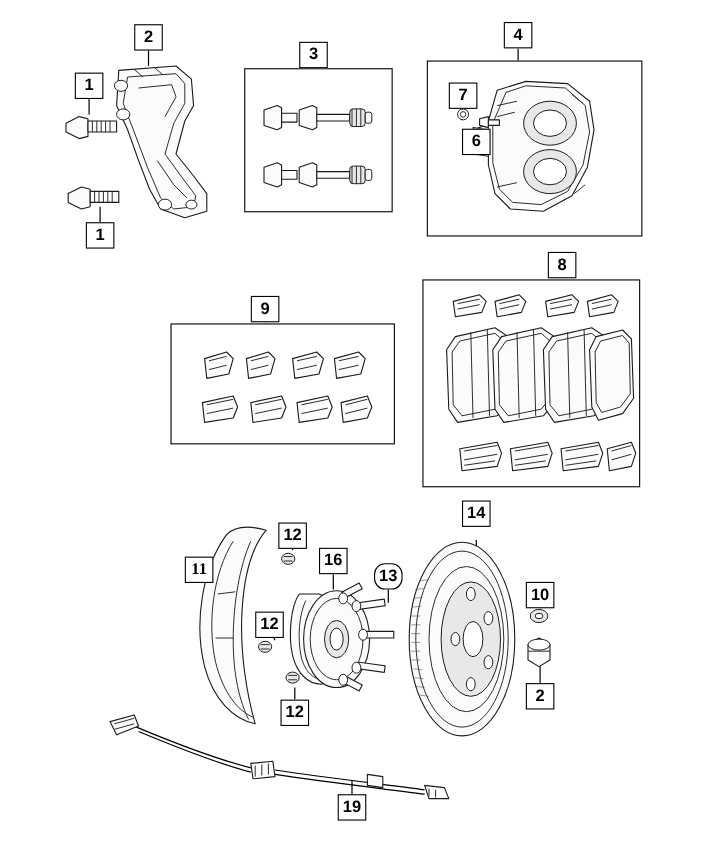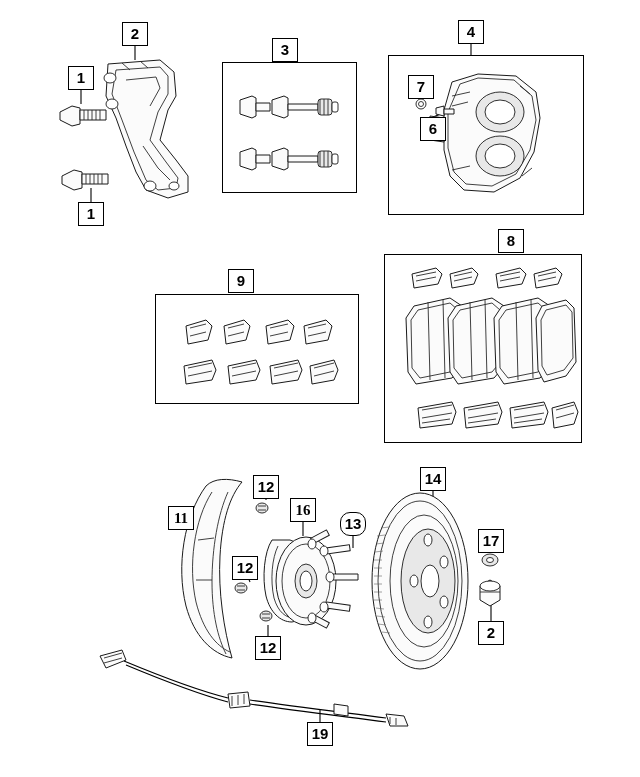--- a/index.html
+++ b/index.html
@@ -321,24 +321,24 @@
 
   <div class="callout" style="left:68px;top:66px;">1</div>
   <div class="callout" style="left:78px;top:202px;">1</div>
   <div class="callout" style="left:122px;top:22px;">2</div>
   <div class="callout" style="left:272px;top:38px;">3</div>
   <div class="callout" style="left:458px;top:20px;">4</div>
   <div class="callout" style="left:420px;top:117px;">6</div>
   <div class="callout" style="left:408px;top:75px;">7</div>
   <div class="callout" style="left:498px;top:229px;">8</div>
   <div class="callout" style="left:228px;top:269px;">9</div>
-  <div class="callout" style="left:478px;top:529px;">17</div>
+  <div class="callout" style="left:478px;top:529px;">10</div>
   <div class="callout" style="left:168px;top:506px;font-family:Liberation Serif, serif;">11</div>
   <div class="callout" style="left:253px;top:475px;">12</div>
   <div class="callout" style="left:232px;top:556px;">12</div>
   <div class="callout" style="left:255px;top:636px;">12</div>
   <div class="callout" style="left:340px;top:512px;border-radius:10px;">13</div>
-  <div class="callout" style="left:420px;top:467px;">14</div>
+  <div class="callout" style="left:420px;top:455px;">14</div>
   <div class="callout" style="left:478px;top:621px;">2</div>
-  <div class="callout" style="left:290px;top:498px;font-family:Liberation Serif, serif;">16</div>
+  <div class="callout" style="left:290px;top:498px;">16</div>
   <div class="callout" style="left:307px;top:722px;">19</div>
 
 </div>
 
 </body></html>

